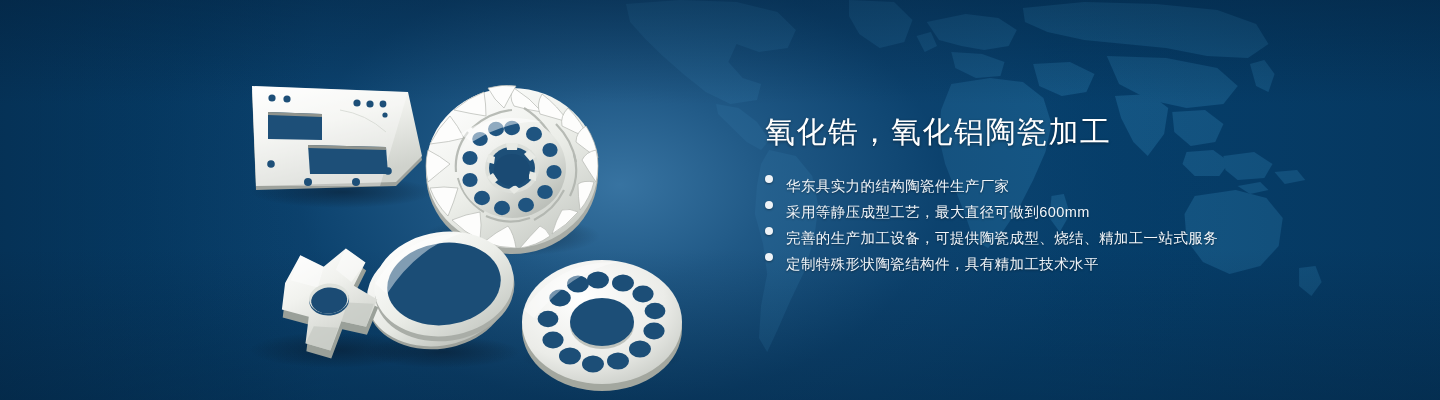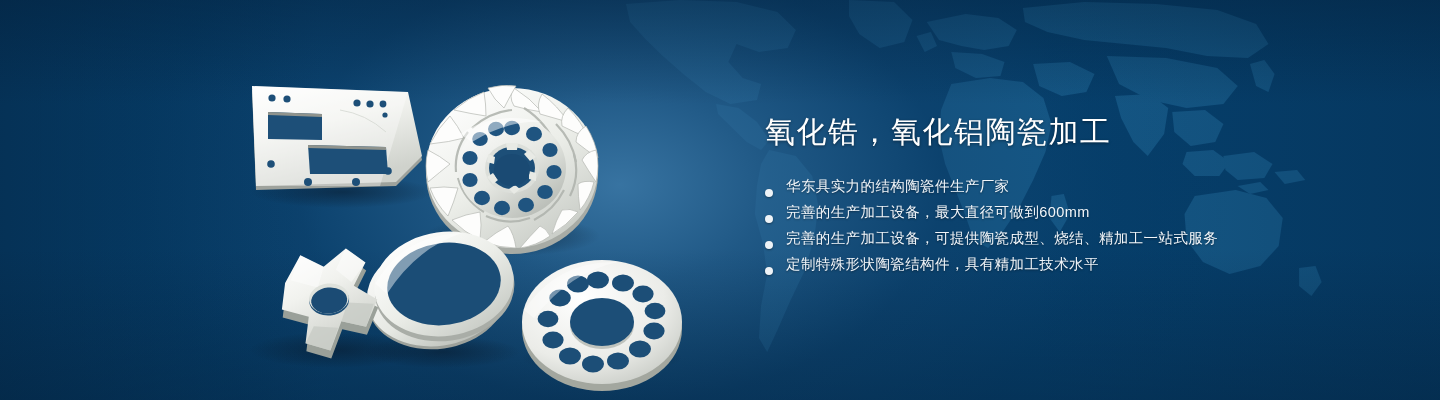--- a/index.html
+++ b/index.html
@@ -69,21 +69,21 @@
     white-space: nowrap;
   }
   .bullet-list {
     list-style: none;
     margin: 0;
     padding: 0;
     margin-top: 23px;
   }
   .bullet-item {
     display: flex;
-    align-items: flex-end;
+    align-items: flex-start;
     height: 22px;
     margin-bottom: 4px;
   }
   .bullet-dot {
     flex: 0 0 auto;
     width: 8px;
     height: 8px;
     border-radius: 50%;
     background: #eef3f7;
     margin-right: 13px;
@@ -376,21 +376,21 @@
   <div class="text-block">
     <div class="headline">氧化锆，氧化铝陶瓷加工</div>
 
     <ul class="bullet-list">
       <li class="bullet-item">
         <span class="bullet-dot"></span>
         <span class="bullet-text">华东具实力的结构陶瓷件生产厂家</span>
       </li>
       <li class="bullet-item">
         <span class="bullet-dot"></span>
-        <span class="bullet-text">完善的生产加工设备，最大直径可做到600mm</span>
+        <span class="bullet-text">采用等静压成型工艺，最大直径可做到600mm</span>
       </li>
       <li class="bullet-item">
         <span class="bullet-dot"></span>
         <span class="bullet-text">完善的生产加工设备，可提供陶瓷成型、烧结、精加工一站式服务</span>
       </li>
       <li class="bullet-item">
         <span class="bullet-dot"></span>
         <span class="bullet-text">定制特殊形状陶瓷结构件，具有精加工技术水平</span>
       </li>
     </ul>

